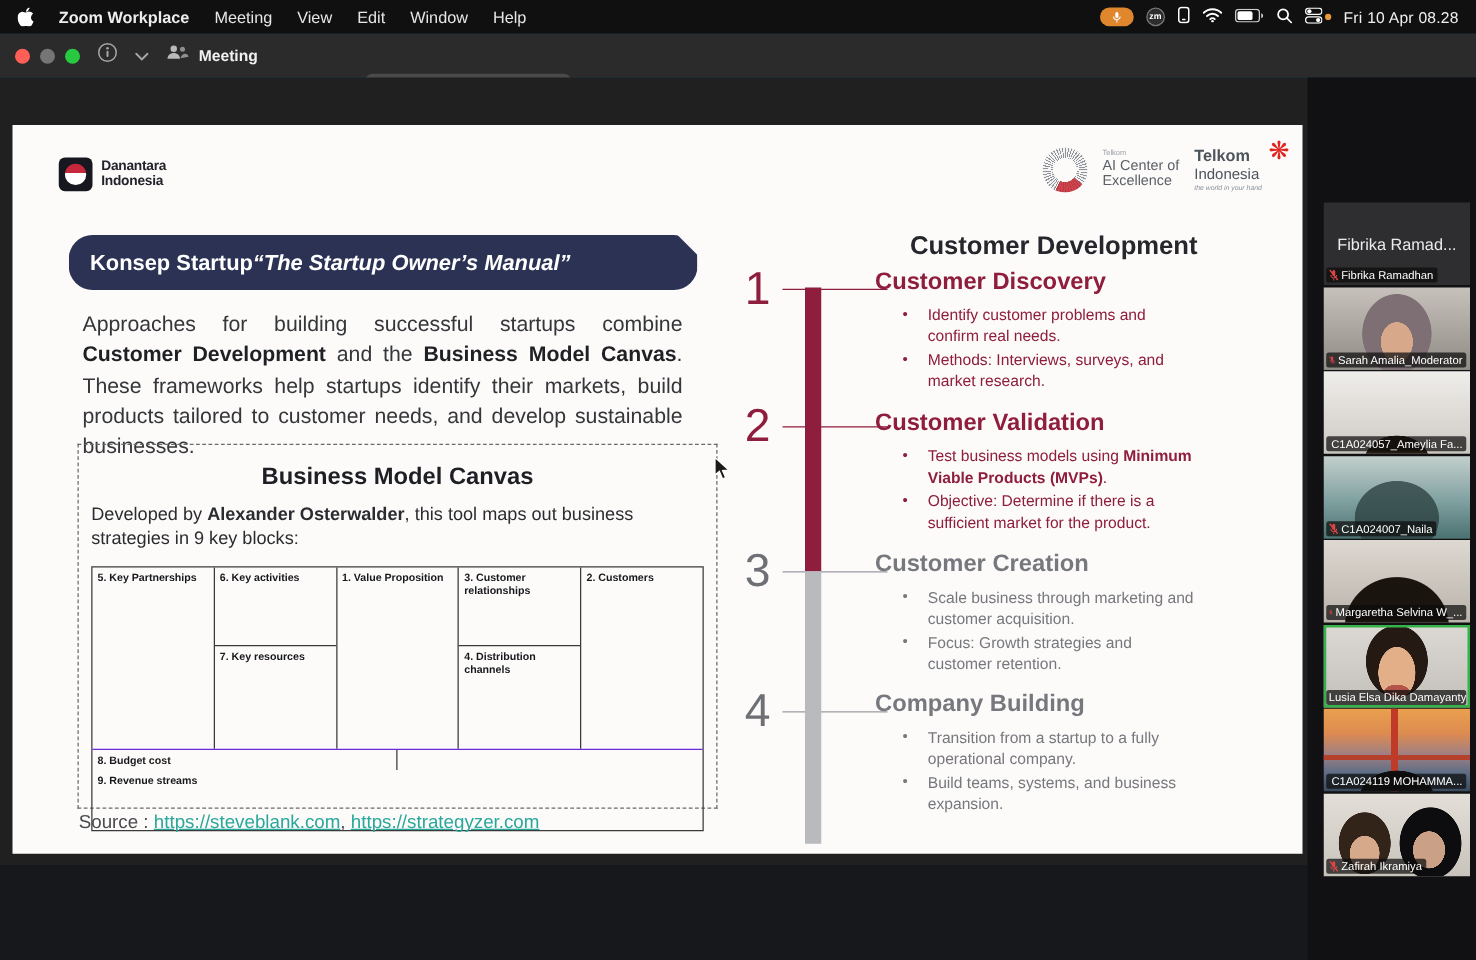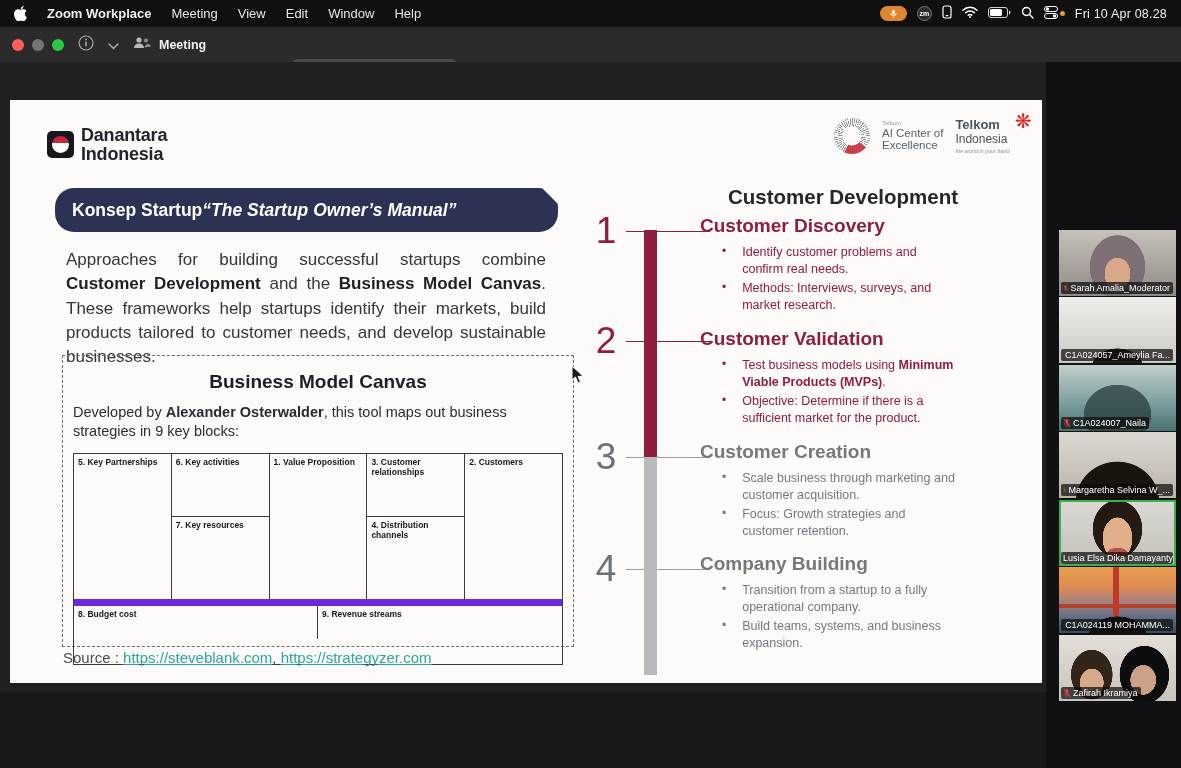--- a/index.html
+++ b/index.html
@@ -41,21 +41,21 @@
   .content { position:absolute; left:0; top:62px; width:1181px; height:706px; background:#202020; }
   .bottom-strip { position:absolute; left:0; top:630px; width:1181px; height:76px; background:#17181c; }
 
   
   .slide { position:absolute; left:10px; top:38px; width:1032px; height:583px; background:#fcfbfa; overflow:hidden; }
 
   .dlogo { position:absolute; left:37px; top:26px; display:flex; align-items:center; gap:7px; }
   .dlogo-mark { width:27px; height:27px; background:#17181f; border-radius:5px; position:relative; }
   .dlogo-mark::before { content:""; position:absolute; inset:5px; border-radius:50%;
       background:linear-gradient(180deg,#c6273a 0 42%,#fff 42% 100%); }
-  .dlogo-txt { font-size:18px; font-weight:800; color:#22232b; line-height:1.05; letter-spacing:-.2px; }
+  .dlogo-txt { font-size:11px; font-weight:800; color:#22232b; line-height:1.05; letter-spacing:-.2px; }
 
   .partners { position:absolute; left:824px; top:18px; display:flex; align-items:center; gap:12px; }
   .sunburst { width:36px; height:36px; border-radius:50%;
       background:
         radial-gradient(circle at center, #fcfbfa 0 37%, transparent 38%),
         conic-gradient(from 130deg, rgba(198,40,52,.85) 0 75deg, transparent 75deg),
         repeating-conic-gradient(#8d939a 0 3deg, #f5f4f2 3deg 8deg); }
   .aic-txt { line-height:1.1; }
   .aic-small { font-size:6px; color:#9aa0a6; }
   .aic-main { font-size:11.5px; color:#5b6167; font-weight:400; }
@@ -79,21 +79,21 @@
   .bmc-desc { margin:10px 10px 0 10px; font-size:14.5px; color:#2b2c30; line-height:1.3; }
   .bmc-table { position:absolute; left:10px; top:97px; width:490px; height:212px; border:1.5px solid #3a3a3a;
                display:flex; flex-direction:column; font-size:8.5px; font-weight:700; color:#17181c; }
   .bmc-top { display:flex; height:145px; }
   .bmc-col { flex:1; border-right:1px solid #3a3a3a; }
   .bmc-col:last-child { border-right:none; }
   .bmc-col .cell { padding:3px 4px; }
   .bmc-split { display:flex; flex-direction:column; }
   .bmc-split .cell-a { height:63px; border-bottom:1px solid #3a3a3a; padding:3px 4px; }
   .bmc-split .cell-b { flex:1; padding:3px 4px; }
-  .bmc-bottom { display:flex; height:40px; border-top:7px solid #6d28d9; }
+  .bmc-bottom { display:flex; height:40px; border-top:1px solid #6d28d9;flex-direction:column; }
   .bmc-bottom .half { width:50%; padding:3px 4px; }
   .bmc-bottom .half:first-child { border-right:1px solid #3a3a3a; }
   .source { position:absolute; left:53px; top:549px; font-size:15px; color:#4a4b4f; }
   .source a { color:#2aa79b; text-decoration:underline; }
 
   
   .cd-title { position:absolute; left:610px; top:85px; width:446px; text-align:center;
               font-size:20.5px; font-weight:700; color:#26272c; }
   .tl-num { position:absolute; left:576px; width:40px; text-align:center; font-size:37px; }
   .tl-num.m { color:#8f1d3d; } .tl-num.g { color:#6e7076; }
@@ -403,20 +403,32 @@
 
     <div class="cursor">
       <svg width="13" height="19" viewBox="0 0 13 19">
           <path d="M1 1 L1 15 L4.5 12 L7 18 L9.5 17 L7 11.5 L12 11 Z" fill="#1a1a1a" stroke="#fff" stroke-width="1"></path>
         </svg>
     </div>
 
     <div class="sidebar">
 
 
+      <div class="tile v2" style="top:100px">
+        <span class="ctr-name">Fibrika Ramad...</span>
+        <span class="nlabel">
+            <svg width="8" height="10" viewBox="0 0 10 12">
+              <rect x="3.5" y="1" width="3" height="6" rx="1.5" fill="#e04545"></rect>
+              <path d="M2 6a3 3 0 0 0 6 0" stroke="#e04545" fill="none"></path>
+              <line x1="5" y1="9.5" x2="5" y2="11.5" stroke="#e04545"></line>
+              <line x1="1" y1="1" x2="9" y2="11" stroke="#e04545" stroke-width="1.3"></line>
+            </svg>
+            <span>Fibrika Ramadhan</span>
+          </span>
+      </div>
 
       <div class="tile v3" style="top:168px">
         <span class="nlabel">
             <svg width="8" height="10" viewBox="0 0 10 12">
               <rect x="3.5" y="1" width="3" height="6" rx="1.5" fill="#e04545"></rect>
               <path d="M2 6a3 3 0 0 0 6 0" stroke="#e04545" fill="none"></path>
               <line x1="5" y1="9.5" x2="5" y2="11.5" stroke="#e04545"></line>
               <line x1="1" y1="1" x2="9" y2="11" stroke="#e04545" stroke-width="1.3"></line>
             </svg>
             <span>Sarah Amalia_Moderator</span>

